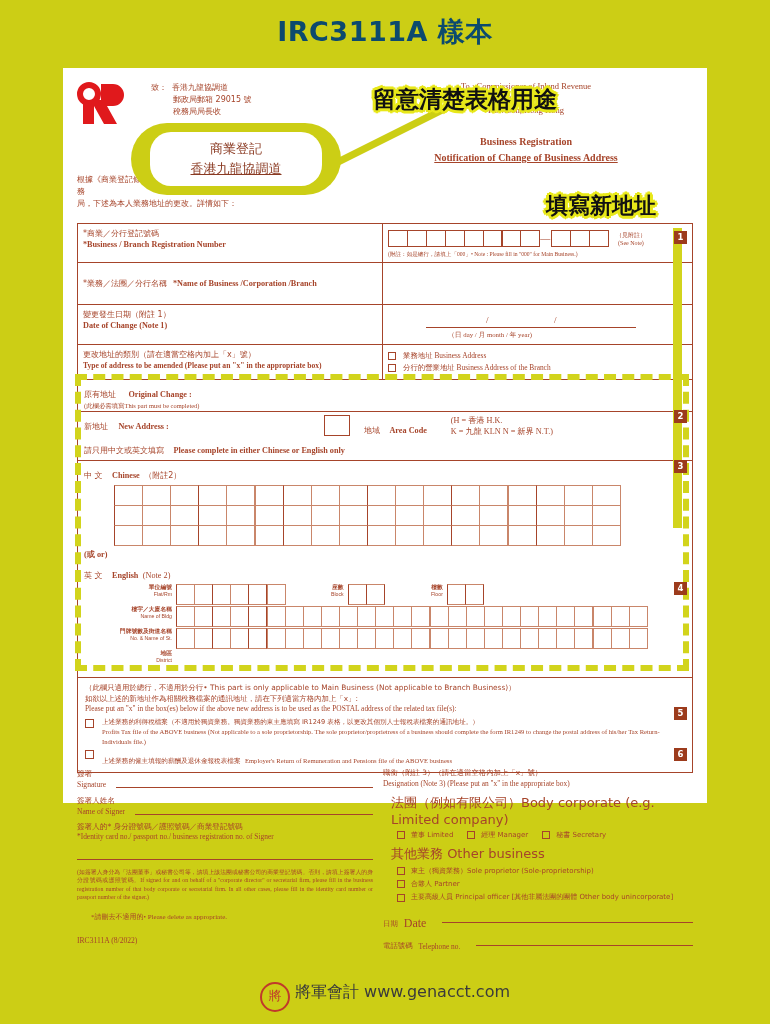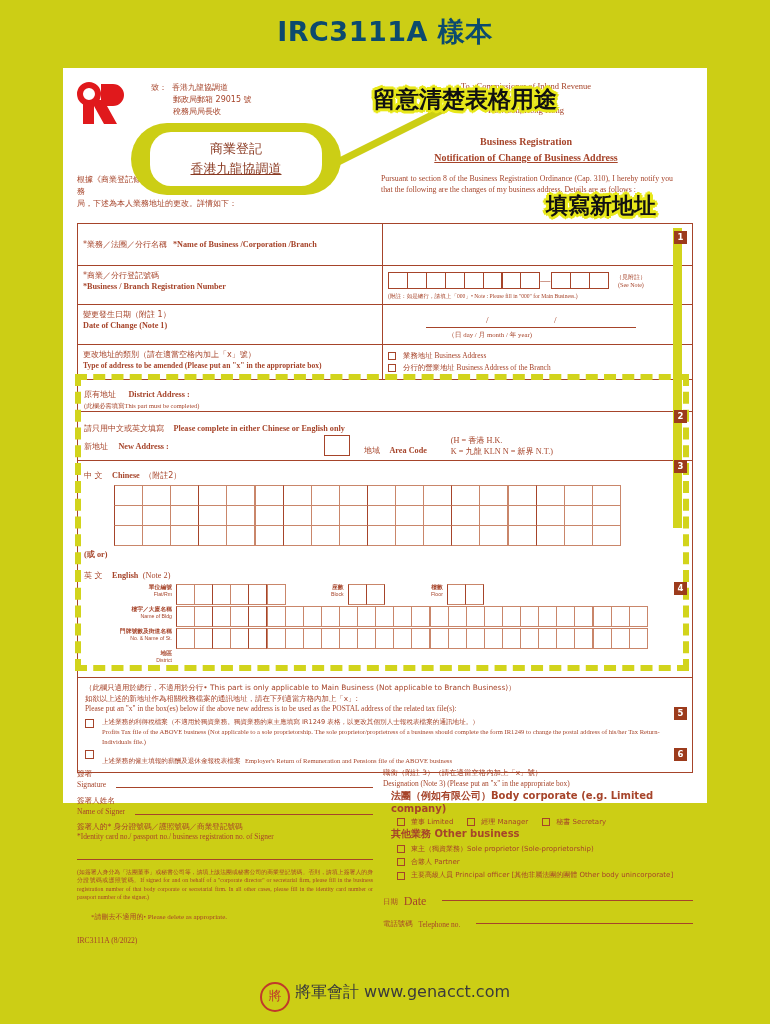--- a/index.html
+++ b/index.html
@@ -98,21 +98,21 @@
   .sigR{position:absolute;left:306px;top:0;width:310px;}
   .sl{display:flex;align-items:flex-end;margin-bottom:5px;}
   .sl .t{font-size:7.6px;line-height:11px;}
   .rule{flex:1;border-bottom:1px solid #a6442a;margin-left:10px;margin-bottom:2px;height:1px;}
   .rule.full{margin-left:0;width:100%;flex:none;}
   .fine{font-size:5.8px;line-height:8.4px;text-align:justify;margin-top:8px;}
   .delete{font-size:7px;margin-top:10px;padding-left:14px;}
   .formno{font-size:7.6px;margin-top:14px;}
 
   .dsg{font-size:7.4px;line-height:10.5px;}
-  .dsgh{font-size:10px;font-weight:bold;}
+  .dsgh{font-size:13px;font-weight:normal;margin-top:5px;}
   .dck{display:flex;align-items:center;margin-top:3px;}
   .dck .ckbox{margin-right:6px;}
   .dck .t{font-size:7px;}
   .inl{display:flex;align-items:center;margin-top:3px;gap:6px;}
 
   
   .hl{
     position:absolute;font-family:"DejaVu Sans",sans-serif;font-weight:bold;
     color:#111;white-space:nowrap;
     text-shadow:
@@ -176,66 +176,65 @@
   </div>
 
   <div class="addr-en enn">
     <div>To : Commissioner of Inland Revenue</div>
     <div>P.O. Box 50519</div>
     <div>Kowloon, Hong Kong</div>
   </div>
 
   <div class="br-title en">Business Registration</div>
   <div class="br-sub en">Notification of Change of Business Address</div>
-  <div class="pursuant enn">Pursuant to section 8 of the Business Registration Ordinance (Cap. 310), I hereby notify you that the following are the changes of my business address.   Details are as follows :</div>
   <div class="genju cn">
     <div>根據《商業登記條例》（第 310 章）第 8 條的規定，本人現通知稅務</div>
     <div>局，下述為本人業務地址的更改。詳情如下：</div>
   </div>
 
   <div class="tbl">
+
+    <div class="trow">
+      <div class="tleft">
+        <div class="lbl-cn cn">*商業／分行登記號碼</div>
+        <div class="lbl-en en">*Business / Branch Registration Number</div>
+      </div>
+      <div class="tright">
+        <div class="brboxes">
+          <div class="bcell"></div>
+          <div class="bcell"></div>
+          <div class="bcell"></div>
+          <div class="bcell"></div>
+          <div class="bcell"></div>
+          <div class="bcell"></div>
+          <div class="bcell"></div>
+          <div class="bcell"></div>
+          <div class="bdash enn">—</div>
+          <div class="bcell"></div>
+          <div class="bcell"></div>
+          <div class="bcell"></div>
+          <div class="seenote">
+            <div class="cn">（見附註）</div>
+            <div class="enn">(See Note)</div>
+          </div>
+        </div>
+        <div class="tiny enn" style="margin-top:3px">(附註：如是總行，請填上「000」• Note : Please fill in "000" for Main Business.)</div>
+      </div>
+    </div>
 
     <div class="trow" style="height:42px">
       <div class="tleft" style="display:flex;align-items:center">
         <span class="lbl-cn cn">*業務／法團／分行名稱</span>
         <span class="lbl-en en" style="margin-left:6px">*Name of Business /Corporation /Branch</span>
       </div>
       <div class="tright"></div>
     </div>
 
     <div class="trow">
       <div class="tleft">
-        <div class="lbl-cn cn">*商業／分行登記號碼</div>
-        <div class="lbl-en en">*Business / Branch Registration Number</div>
-      </div>
-      <div class="tright">
-        <div class="brboxes">
-          <div class="bcell"></div>
-          <div class="bcell"></div>
-          <div class="bcell"></div>
-          <div class="bcell"></div>
-          <div class="bcell"></div>
-          <div class="bcell"></div>
-          <div class="bcell"></div>
-          <div class="bcell"></div>
-          <div class="bdash enn">—</div>
-          <div class="bcell"></div>
-          <div class="bcell"></div>
-          <div class="bcell"></div>
-          <div class="seenote">
-            <div class="cn">（見附註）</div>
-            <div class="enn">(See Note)</div>
-          </div>
-        </div>
-        <div class="tiny enn" style="margin-top:3px">(附註：如是總行，請填上「000」• Note : Please fill in "000" for Main Business.)</div>
-      </div>
-    </div>
-
-    <div class="trow">
-      <div class="tleft">
         <div class="lbl-cn cn">變更發生日期（附註 1）</div>
         <div class="lbl-en en">Date of Change (Note 1)</div>
       </div>
       <div class="tright">
         <div class="dateline">
           <span style="left:60px" class="enn">/</span>
           <span style="left:128px" class="enn">/</span>
         </div>
         <div class="datecap enn">（日 day / 月 month / 年 year)</div>
       </div>
@@ -253,43 +252,43 @@
         </div>
         <div class="ckrow">
           <div class="ckbox"></div>
           <div class="cktxt enn">分行的營業地址 Business Address of the Branch</div>
         </div>
       </div>
     </div>
 
     <div class="arow" style="height:32px">
       <span class="lbl-cn cn">原有地址</span>
-      <span class="lbl-en en" style="margin-left:8px">District Address :</span>
+      <span class="lbl-en en" style="margin-left:8px">Original Change :</span>
       <div class="tiny2 enn">(此欄必需填寫This part must be completed)</div>
     </div>
 
     <div class="arow">
-      <div style="margin-top:2px">
-        <span class="lbl-cn cn">請只用中文或英文填寫</span>
-        <span class="lbl-en en" style="margin-left:5px">Please complete in either Chinese or English only</span>
-      </div>
       <div style="display:flex;align-items:flex-start">
         <div style="width:240px">
           <span class="lbl-cn cn">新地址</span>
           <span class="lbl-en en" style="margin-left:6px">New Address :</span>
         </div>
         <div class="areacode"></div>
         <div style="margin-left:14px;padding-top:4px">
           <span class="lbl-cn cn">地域</span>
           <span class="lbl-en en" style="margin-left:5px">Area Code</span>
         </div>
         <div style="margin-left:24px">
           <div class="lbl-en enn">(H = 香港 H.K.</div>
           <div class="lbl-en enn">K = 九龍 KLN     N = 新界 N.T.)</div>
         </div>
+      </div>
+      <div style="margin-top:2px">
+        <span class="lbl-cn cn">請只用中文或英文填寫</span>
+        <span class="lbl-en en" style="margin-left:5px">Please complete in either Chinese or English only</span>
       </div>
     </div>
 
     <div class="arow" style="border-bottom:none">
       <div>
         <span class="lbl-cn cn">中 文</span>
         <span class="lbl-en en" style="margin-left:5px">Chinese</span>
         <span class="lbl-cn cn">（附註2）</span>
       </div>
       <div class="grid" id="cn-grid">

